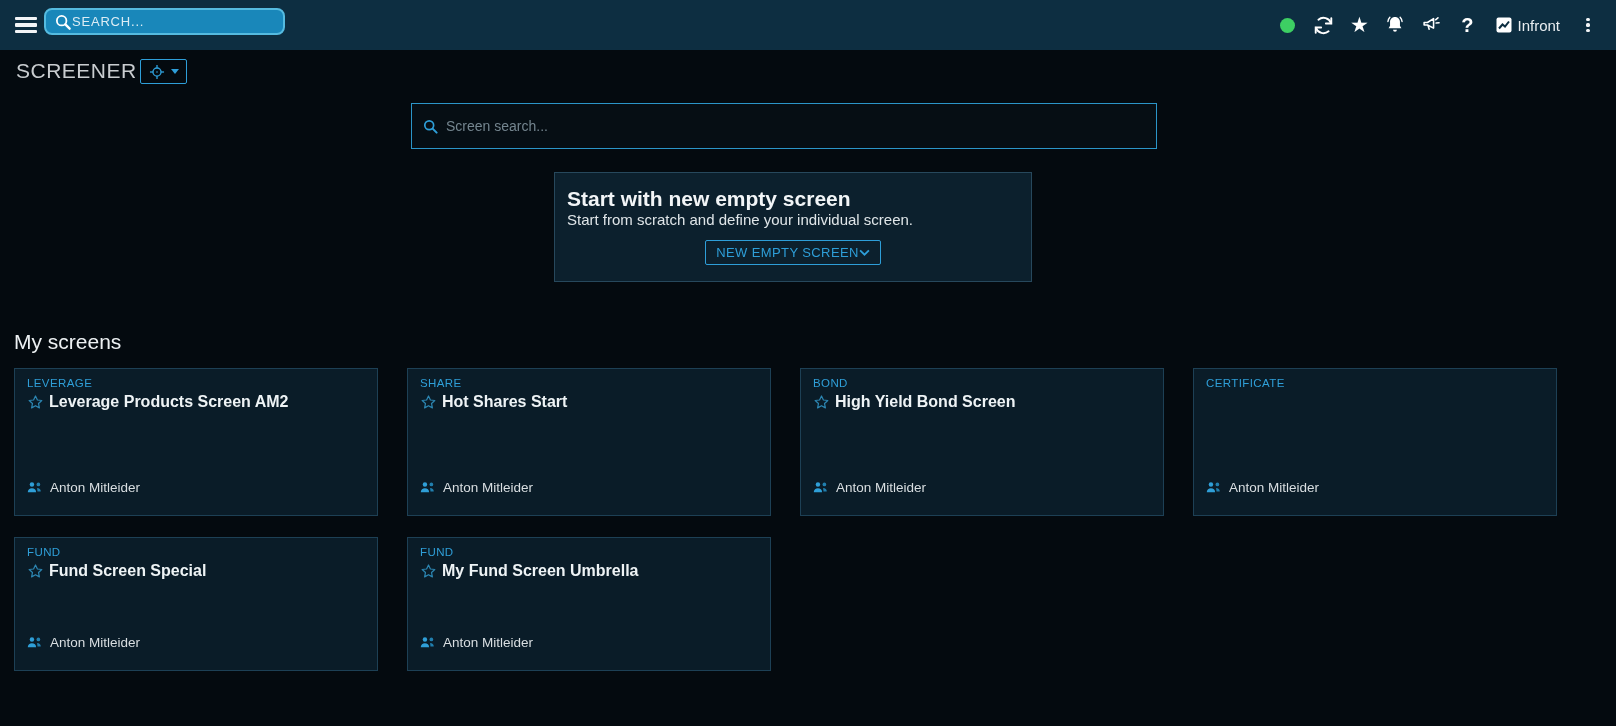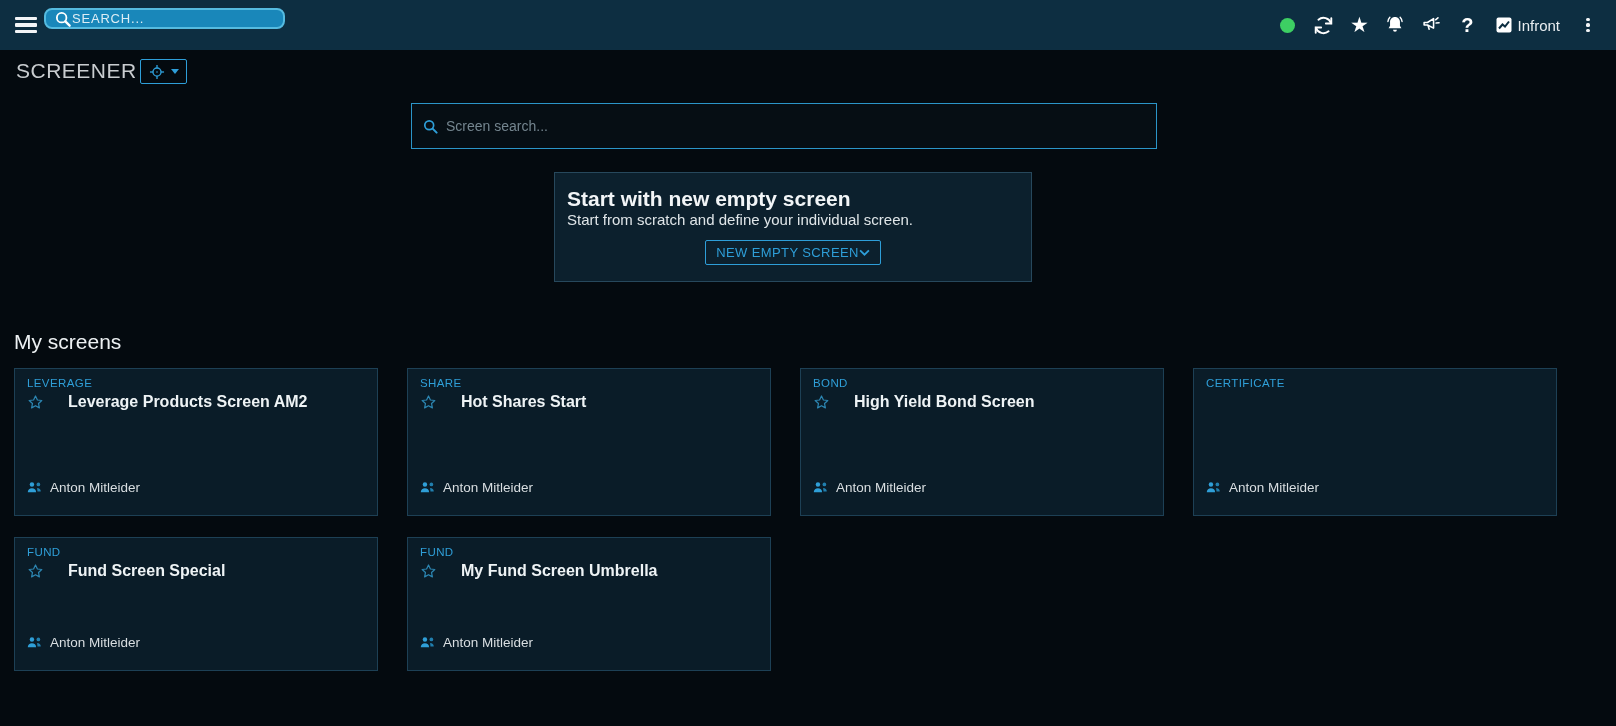--- a/index.html
+++ b/index.html
@@ -6,21 +6,21 @@
   html,body { width:1616px; height:726px; overflow:hidden; }
   body { background:#040a0f; font-family:"Liberation Sans","DejaVu Sans",sans-serif; }
   .app { position:relative; width:1616px; height:726px; }
 
   
   .topbar { position:absolute; top:0; left:0; width:100%; height:50px; background:#0d2e41;
             display:flex; align-items:center; }
   .hamburger { width:22px; height:16px; margin-left:15px; display:flex; flex-direction:column;
                justify-content:space-between; cursor:pointer; }
   .hamburger span { display:block; height:3.2px; background:#f2f5f7; border-radius:1px; }
-  .topbar-search { position:absolute; left:44px; top:8px; width:241px; height:21px;
+  .topbar-search { position:absolute; left:44px; top:8px; width:241px; height:27px;
                    background:#1987ba; border:2px solid #55bbe0; border-radius:8px;
                    display:flex; align-items:center; padding:0 8px; }
   .topbar-search input { flex:1; background:transparent; border:none; outline:none;
                          color:#ffffff; font-size:13px; letter-spacing:0.8px;
                          font-family:inherit; }
   .topbar-search input::placeholder { color:rgba(255,255,255,0.85); }
   .topbar-right { position:absolute; right:0; top:0; height:50px; display:flex;
                   align-items:center; gap:14px; padding-right:20px; }
   .tb-icon { display:flex; align-items:center; justify-content:center; width:22px; height:24px; cursor:pointer; }
   .status-dot { width:15px; height:15px; border-radius:50%; background:#3dcf63; }
@@ -59,21 +59,21 @@
                     padding:4px 10px; border-radius:2px; cursor:pointer; font-family:inherit; }
 
   
   .my-screens-heading { position:absolute; left:14px; top:330px; font-size:21px; color:#edf1f3; }
   .cards-grid { position:absolute; left:14px; top:368px; display:grid;
                 grid-template-columns:repeat(4,364px); grid-template-rows:148px 134px;
                 column-gap:29px; row-gap:21px; }
   .screen-card { position:relative; background:#0a1c28; border:1px solid #1d4055;
                  padding:8px 12px; cursor:pointer; }
   .card-category { font-size:11.5px; letter-spacing:0.4px; color:#2f9fd8; }
-  .card-title-row { display:flex; align-items:center; gap:24px; margin-top:4px; }
+  .card-title-row { display:flex; align-items:center; gap:5px; margin-top:4px; }
   .card-title { font-size:16px; font-weight:bold; color:#eef3f5; white-space:nowrap; }
   .card-footer { position:absolute; left:12px; bottom:20px; display:flex; align-items:center; gap:7px; }
   .owner-name { font-size:13.5px; color:#d9dee1; }
   .fav-btn { display:flex; align-items:center; background:none; border:none; padding:0; cursor:pointer; }
 </style>
 </head>
 <body>
 
 <div class="app">
 

